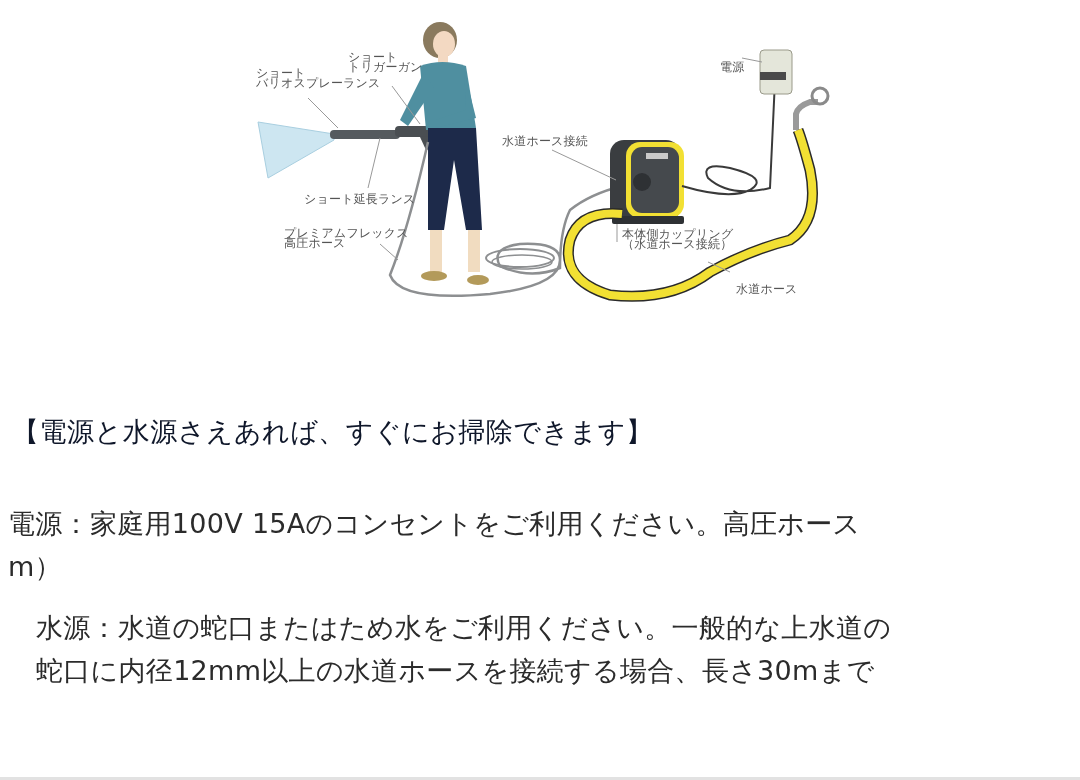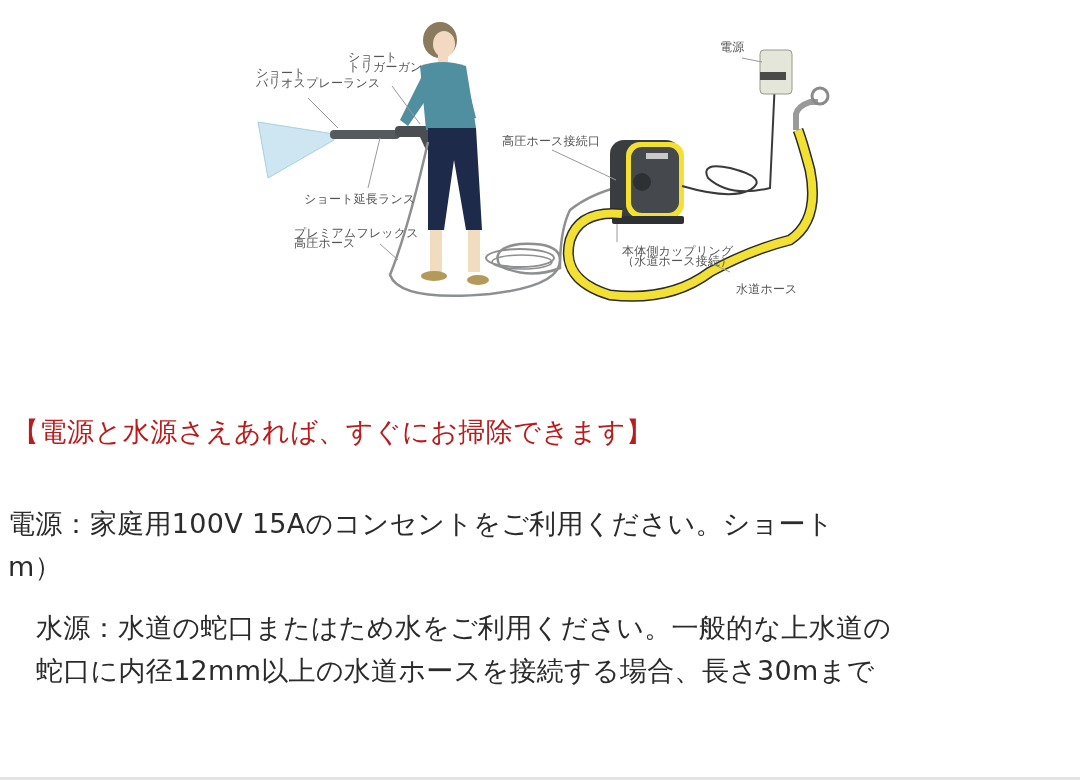--- a/index.html
+++ b/index.html
@@ -34,21 +34,21 @@
       color: #555;
       white-space: pre;
       letter-spacing: 0.2px;
     }
     .heading {
       position: absolute;
       left: 12px;
       top: 412px;
       font-size: 27px;
       line-height: 40px;
-      color: #b91c1c;
+      color: #0f172a;
       white-space: nowrap;
       letter-spacing: 0.5px;
     }
     .para {
       position: absolute;
       left: 8px;
       width: 1066px;
       font-size: 27px;
       line-height: 43px;
       color: #2b2b2b;
@@ -129,33 +129,33 @@
     <line x1="387" y1="214" x2="387" y2="232" stroke="#999" stroke-width="1"></line>
     <line x1="478" y1="252" x2="500" y2="262" stroke="#999" stroke-width="1"></line>
     <line x1="512" y1="48" x2="532" y2="52" stroke="#999" stroke-width="1"></line>
   </svg>
 
   <div class="label" style="left:26px; top:58px;">ショート
 バリオスプレーランス</div>
   <div class="label" style="left:118px; top:42px;">ショート
 トリガーガン</div>
   <div class="label" style="left:74px; top:184px;font-family:Liberation Serif, serif;">ショート延長ランス</div>
-  <div class="label" style="left:64px; top:218px;">プレミアムフレックス
+  <div class="label" style="left:54px; top:218px;">プレミアムフレックス
 高圧ホース</div>
-  <div class="label" style="left:272px; top:126px;">高圧ホース接続口</div>
-  <div class="label" style="left:392px; top:236px;">本体側カップリング
+  <div class="label" style="left:272px; top:126px;">水道ホース接続</div>
+  <div class="label" style="left:392px; top:219px;">本体側カップリング
 （水道ホース接続）</div>
   <div class="label" style="left:506px; top:274px;">水道ホース</div>
-  <div class="label" style="left:490px; top:32px;">電源</div>
+  <div class="label" style="left:490px; top:52px;">電源</div>
 </div>
 
 <div class="heading">【電源と水源さえあれば、すぐにお掃除できます】</div>
 
 <div class="para para-power">
-  <span class="line">電源：家庭用100V 15Aのコンセントをご利用ください。ショート</span>
+  <span class="line">電源：家庭用100V 15Aのコンセントをご利用ください。高圧ホース</span>
   <span class="line">m）</span>
 </div>
 
 <div class="para para-water">
   <span class="line">水源：水道の蛇口またはため水をご利用ください。一般的な上水道の</span>
   <span class="line">蛇口に内径12mm以上の水道ホースを接続する場合、長さ30mまで</span>
 </div>
 
 <div class="bottom-bar"></div>
 

